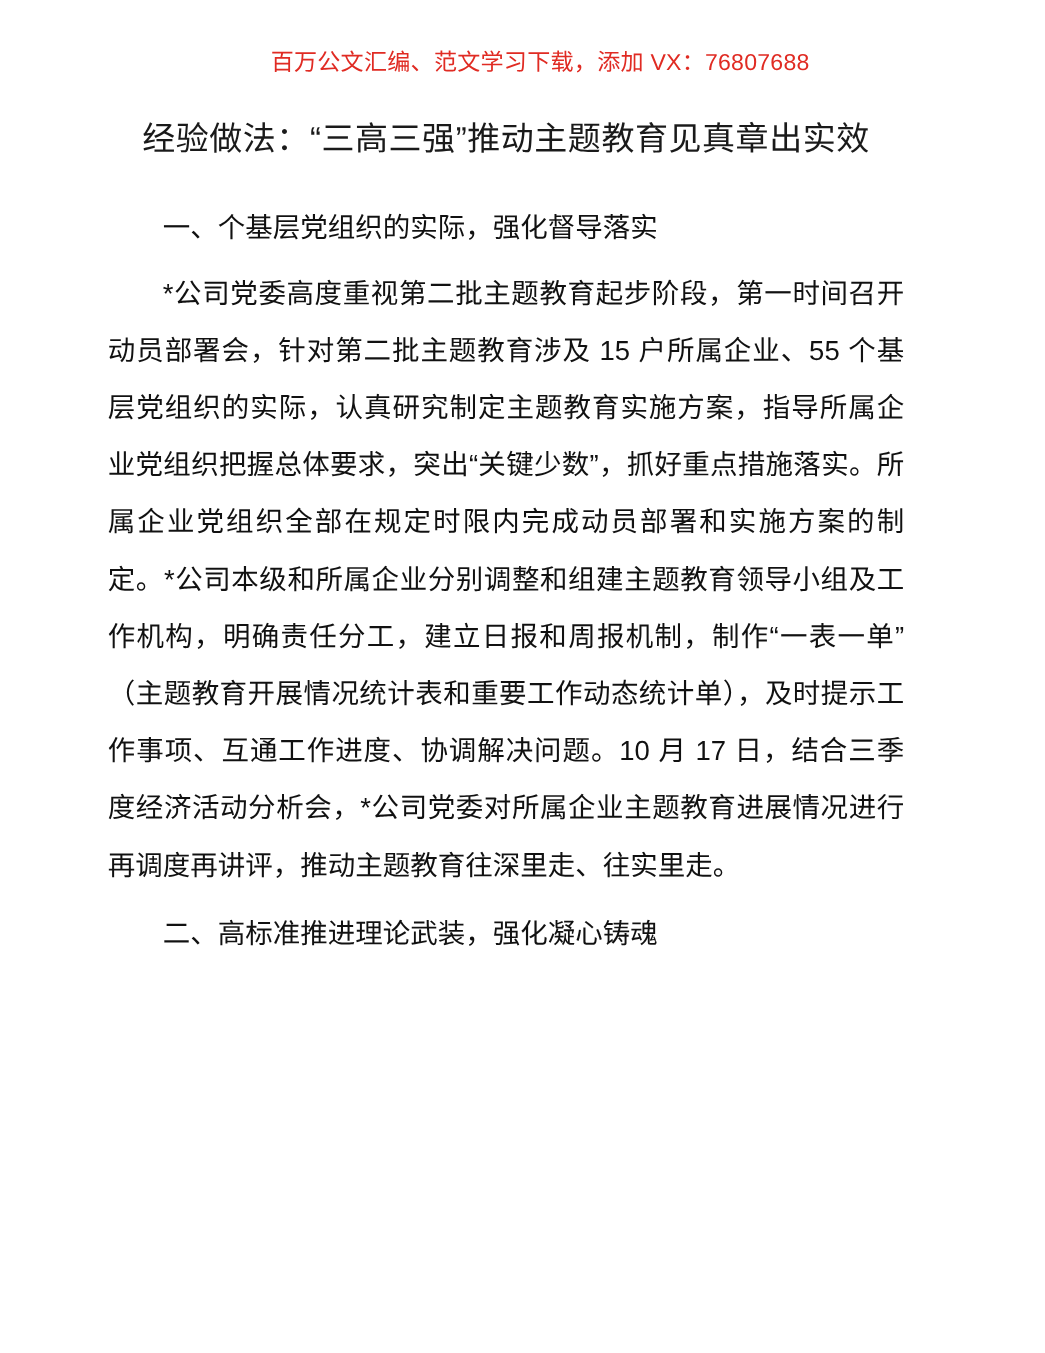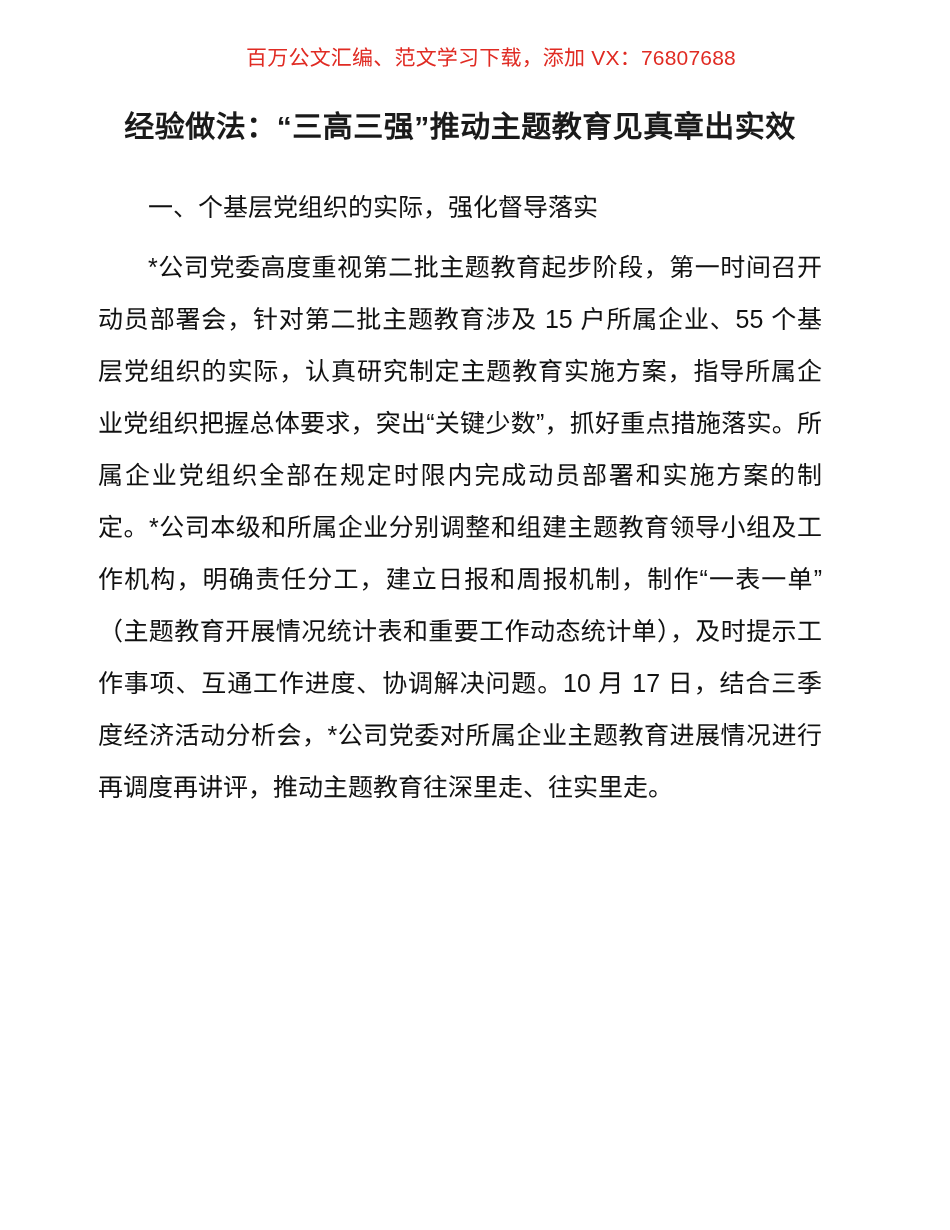--- a/index.html
+++ b/index.html
@@ -39,21 +39,21 @@
   }
   .doc-body {
     position: absolute;
     top: 104px;
     left: 98px;
     width: 724px;
   }
   .doc-title {
     font-size: 30px;
     line-height: 45px;
-    font-weight: 700;
+    font-weight: 400;
     text-align: center;
     color: #1a1a1a;
     margin: 0 0 26px 0;
     letter-spacing: 0.5px;
     font-family: "Liberation Sans", "DejaVu Sans", sans-serif;
   }
   .para {
     font-size: 25px;
     line-height: 52px;
     color: #111111;
@@ -88,19 +88,20 @@
     <div class="spacer-sm"></div>
 
     <p class="para heading">一、个基层党组织的实际，强化督导落实</p>
 
     <div class="spacer-sm"></div>
 
     <p class="para">*公司党委高度重视第二批主题教育起步阶段，第一时间召开动员部署会，针对第二批主题教育涉及 15 户所属企业、55 个基层党组织的实际，认真研究制定主题教育实施方案，指导所属企业党组织把握总体要求，突出“关键少数”，抓好重点措施落实。所属企业党组织全部在规定时限内完成动员部署和实施方案的制定。*公司本级和所属企业分别调整和组建主题教育领导小组及工作机构，明确责任分工，建立日报和周报机制，制作“一表一单”（主题教育开展情况统计表和重要工作动态统计单），及时提示工作事项、互通工作进度、协调解决问题。10 月 17 日，结合三季度经济活动分析会，*公司党委对所属企业主题教育进展情况进行再调度再讲评，推动主题教育往深里走、往实里走。</p>
 
     <div class="spacer-md"></div>
 
+    <p class="para heading">二、高标准推进理论武装，强化凝心铸魂</p>
 
     <div class="spacer-sm"></div>
 
 
   </div>
 
 </div>
 
 </body></html>

